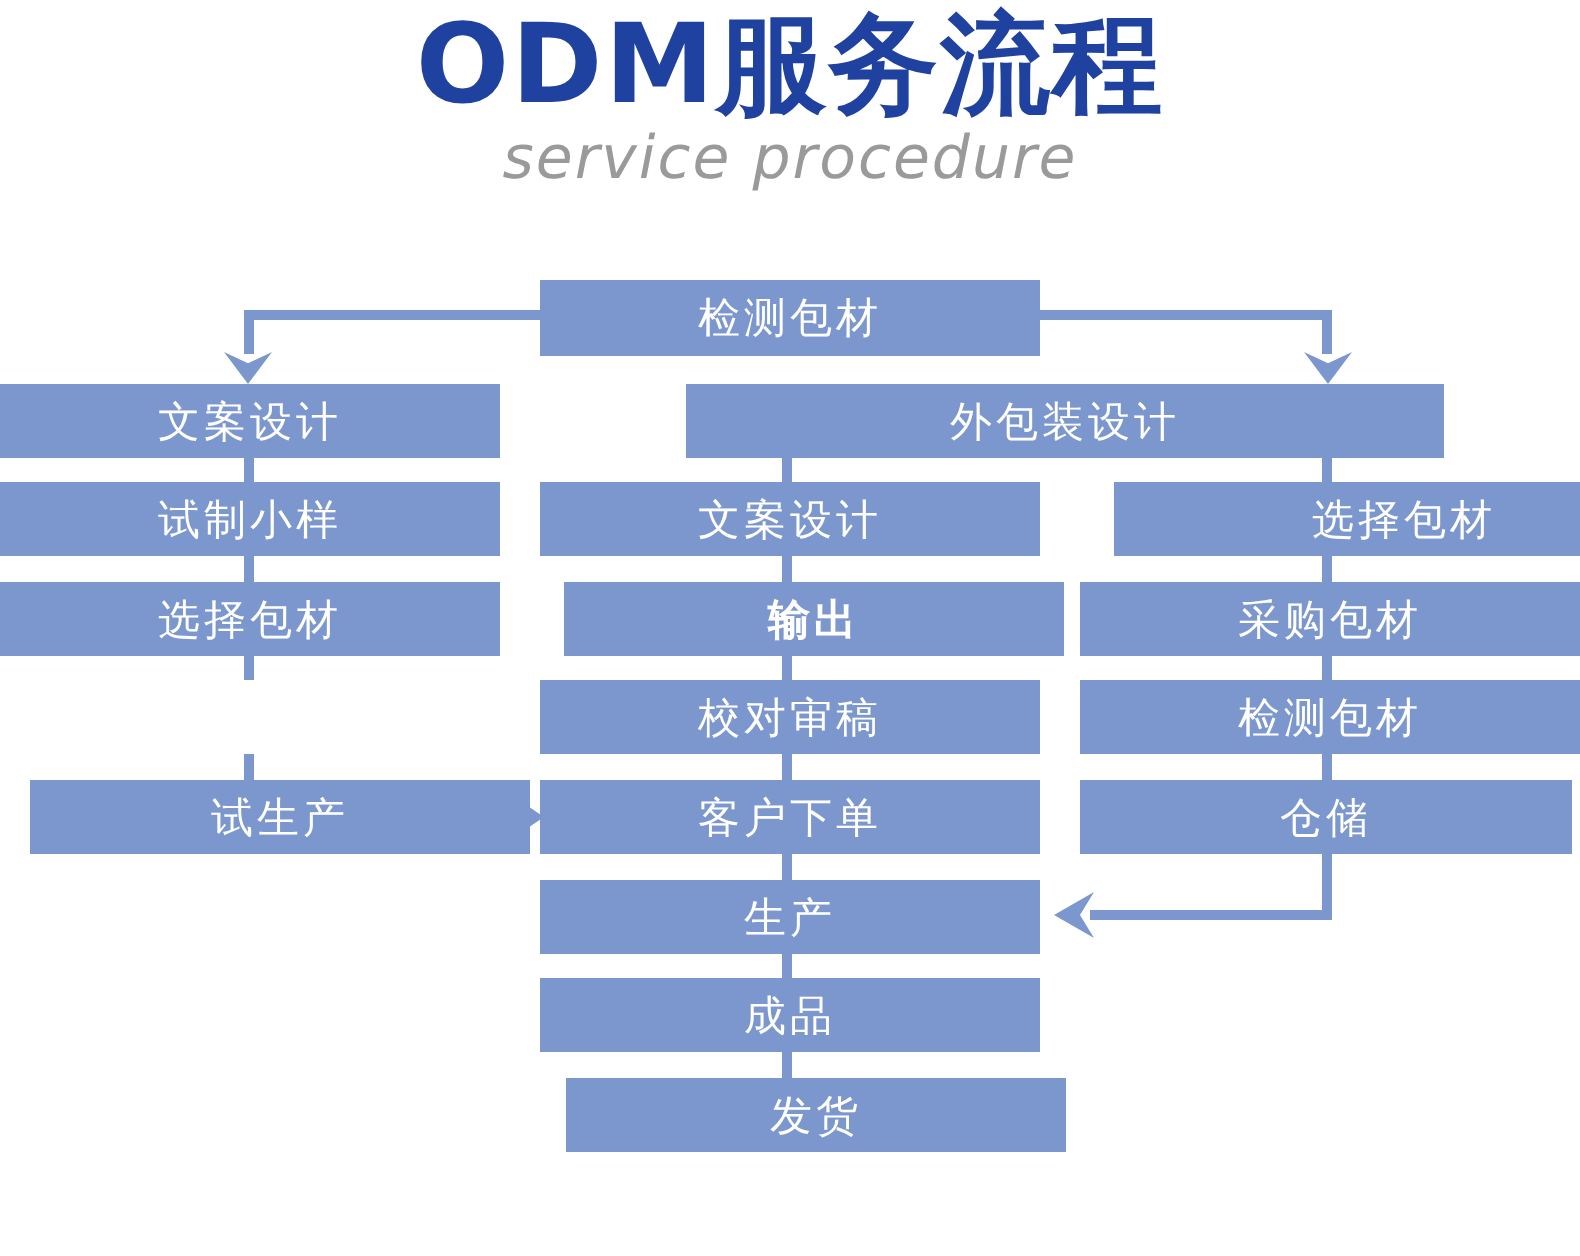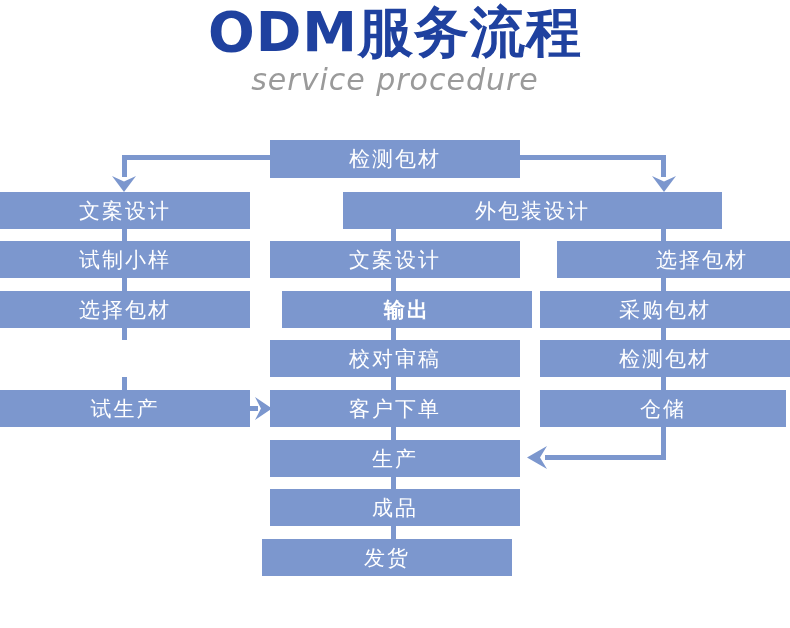--- a/index.html
+++ b/index.html
@@ -77,36 +77,36 @@
   <div class="conn" style="left:122px; top:155px; width:5px; height:22px;"></div>
   <div class="arrow down" style="left:112px; top:176px; width:24px; height:16px;"></div>
 
   <div class="conn" style="left:520px; top:155px; width:146px; height:5px;"></div>
   <div class="conn" style="left:661px; top:155px; width:5px; height:22px;"></div>
   <div class="arrow down" style="left:652px; top:176px; width:24px; height:16px;"></div>
 
   <div class="box" style="left:0px; top:192px; width:250px;">文案设计</div>
   <div class="box" style="left:0px; top:241px; width:250px;">试制小样</div>
   <div class="box" style="left:0px; top:291px; width:250px;">选择包材</div>
-  <div class="box" style="left:0px; top:390px; width:250px;font-family:Liberation Serif, serif;">试生产</div>
+  <div class="box" style="left:15px; top:390px; width:250px;font-family:Liberation Serif, serif;">试生产</div>
 
   <div class="conn" style="left:122px; top:229px; width:5px; height:12px;"></div>
   <div class="conn" style="left:122px; top:278px; width:5px; height:13px;"></div>
   <div class="conn" style="left:122px; top:328px; width:5px; height:12px;"></div>
   <div class="conn" style="left:122px; top:377px; width:5px; height:13px;"></div>
 
   <div class="box" style="left:343px; top:192px; width:379px;text-align:right;">外包装设计</div>
 
   <div class="box" style="left:270px; top:241px; width:250px;">文案设计</div>
   <div class="box" style="left:282px; top:291px; width:250px;font-weight:bold;">输出</div>
   <div class="box" style="left:270px; top:340px; width:250px;">校对审稿</div>
   <div class="box" style="left:270px; top:390px; width:250px;">客户下单</div>
   <div class="box" style="left:270px; top:489px; width:250px;">成品</div>
   <div class="box" style="left:270px; top:440px; width:250px;">生产</div>
-  <div class="box" style="left:262px; top:539px; width:250px;">发货</div>
+  <div class="box" style="left:283px; top:539px; width:250px;">发货</div>
 
   <div class="conn" style="left:391px; top:229px; width:5px; height:12px;"></div>
   <div class="conn" style="left:391px; top:278px; width:5px; height:13px;"></div>
   <div class="conn" style="left:391px; top:328px; width:5px; height:12px;"></div>
   <div class="conn" style="left:391px; top:377px; width:5px; height:13px;"></div>
   <div class="conn" style="left:391px; top:427px; width:5px; height:13px;"></div>
   <div class="conn" style="left:391px; top:477px; width:5px; height:12px;"></div>
   <div class="conn" style="left:391px; top:526px; width:5px; height:13px;"></div>
 
   <div class="box" style="left:557px; top:241px; width:250px;padding-left:40px;">选择包材</div>

